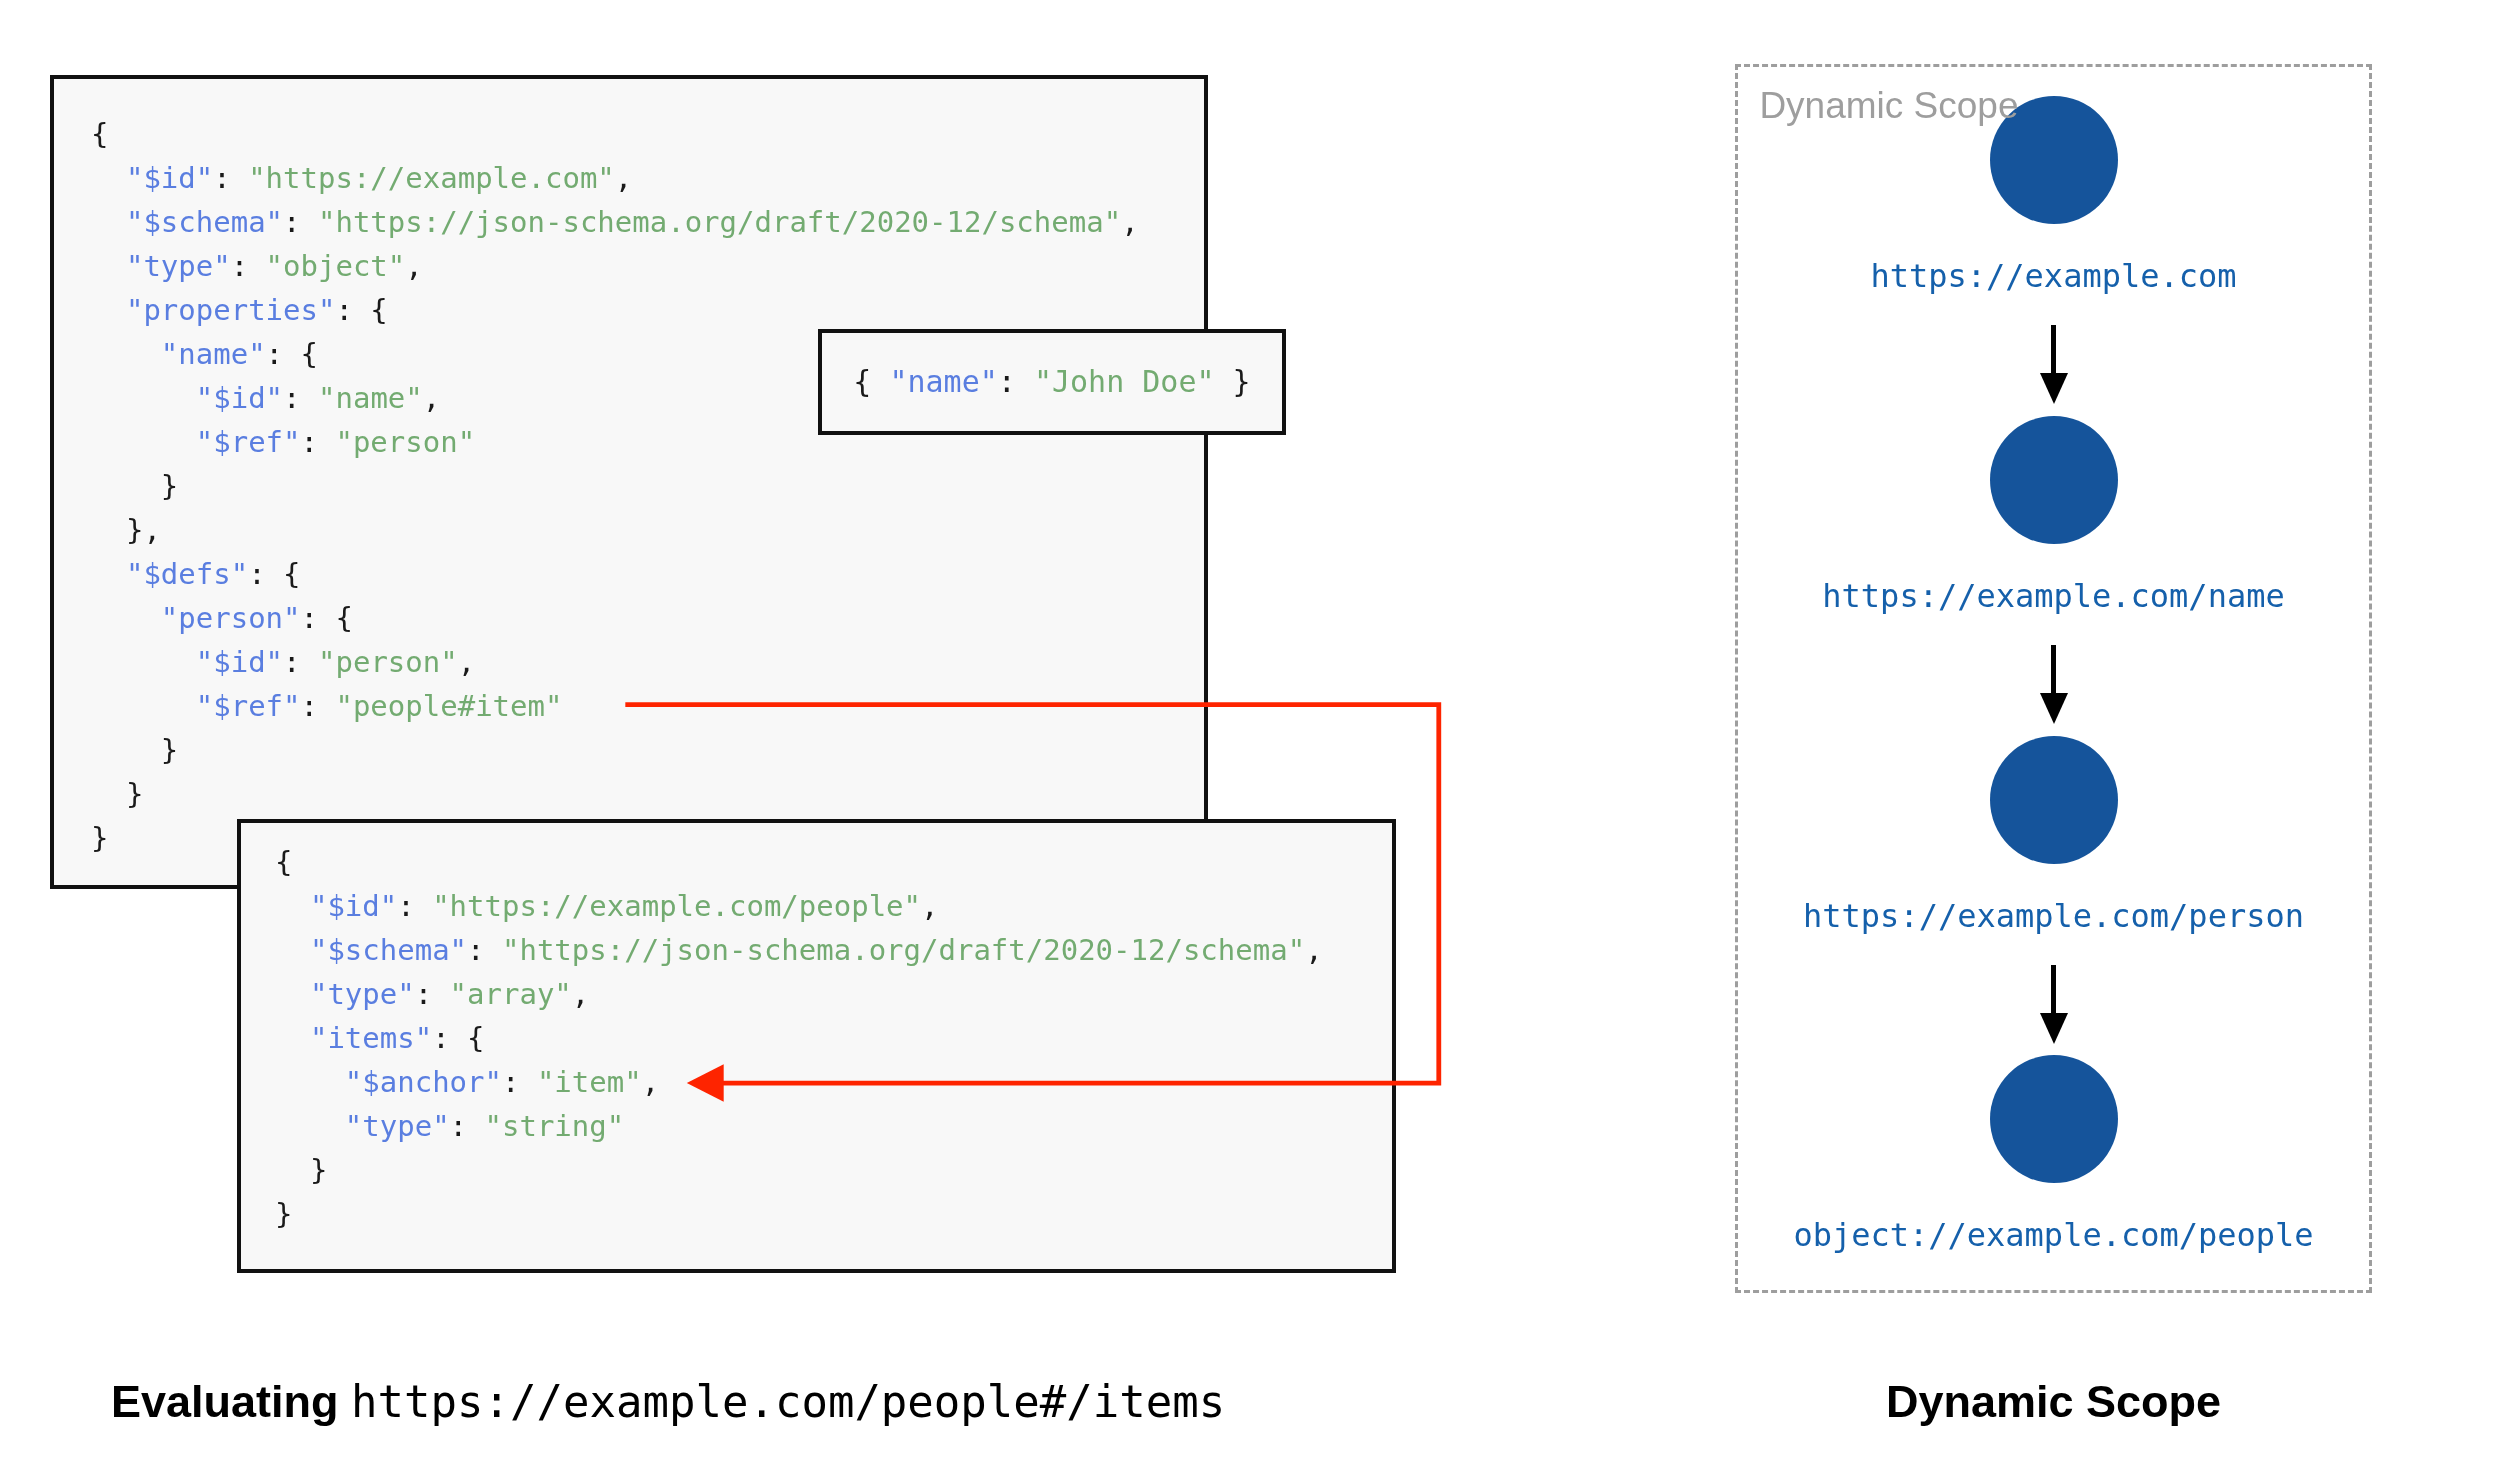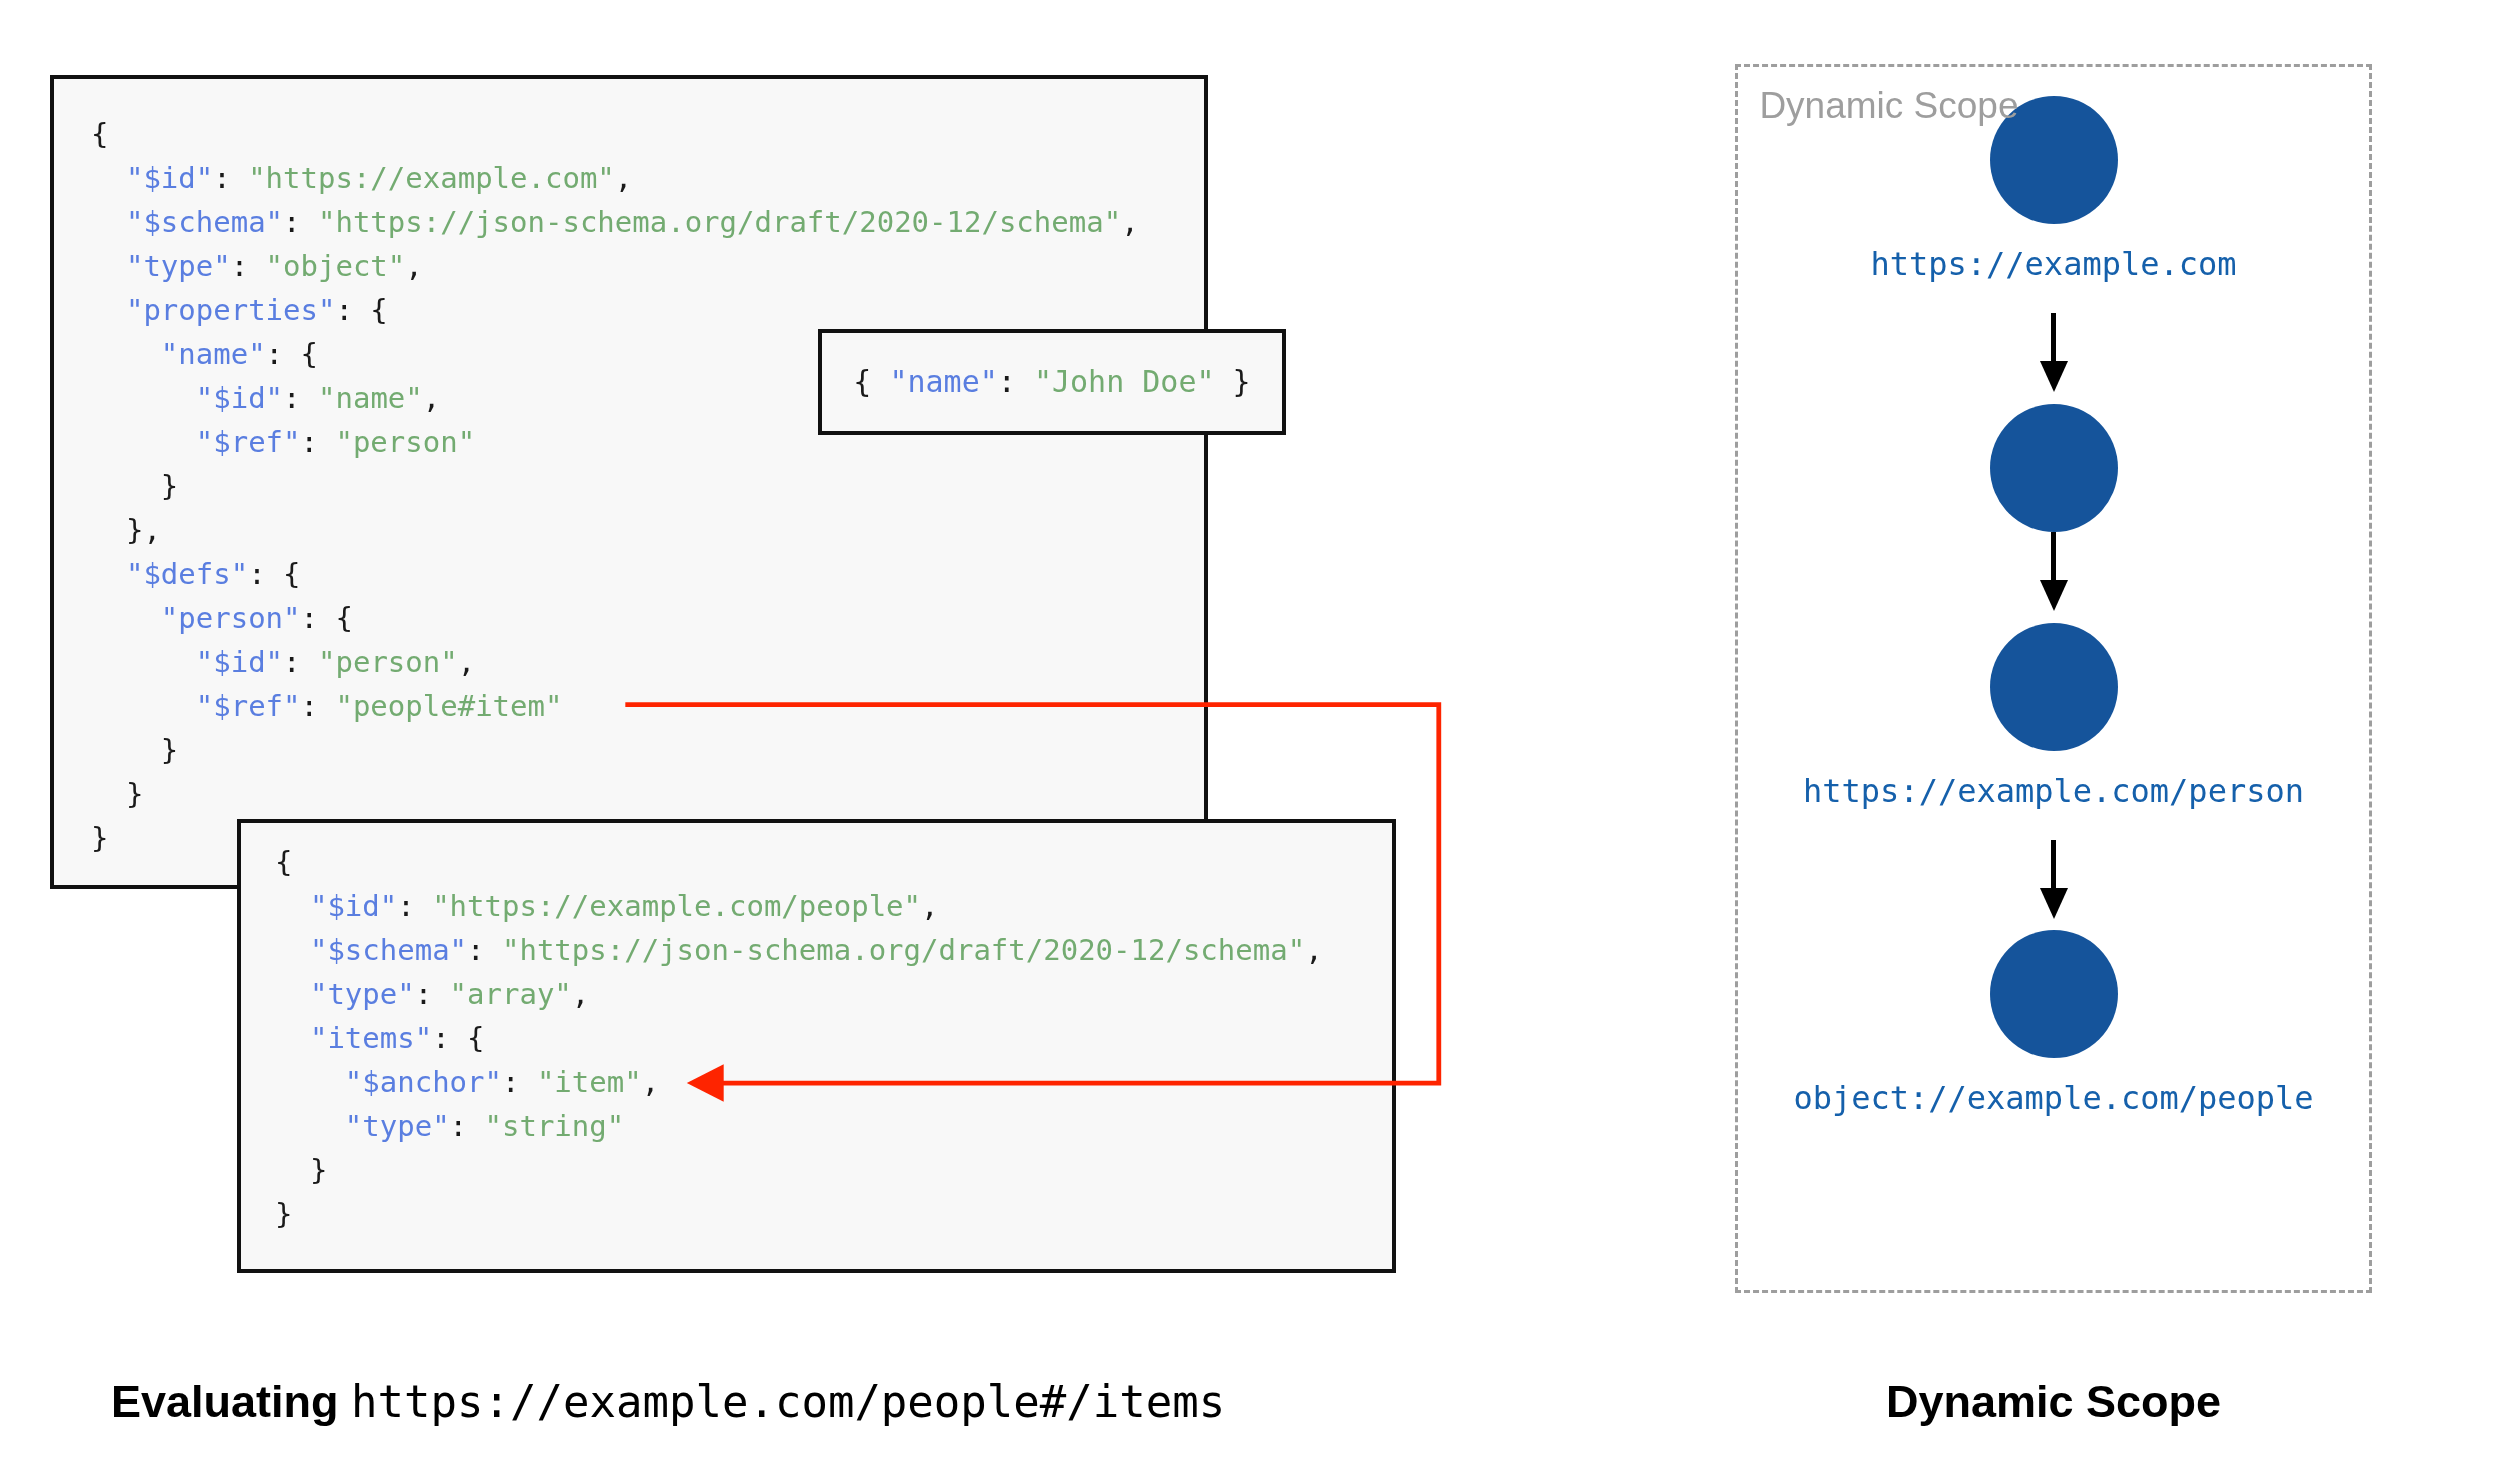--- a/index.html
+++ b/index.html
@@ -51,21 +51,21 @@
     border:3.2px dashed var(--gray); box-sizing:border-box;
     display:flex; flex-direction:column; align-items:center; padding-top:29px;
   }
   #scope-title{
     position:absolute; left:21.4px; top:16px; font-size:37px; line-height:45px;
     color:var(--gray); font-weight:normal;
   }
   .scope-circle{ width:128px; height:128px; border-radius:50%; background:var(--circle); flex:none; }
   .scope-url{
     font-family:"DejaVu Sans Mono", monospace; font-size:32px; line-height:40px;
-    color:var(--url); margin-top:20px; margin-bottom:29px; flex:none; white-space:pre;
+    color:var(--url); margin-top:32px; margin-bottom:29px; flex:none; white-space:pre;
   }
   .scope-arrow{ display:flex; flex-direction:column; align-items:center; margin-bottom:11.8px; flex:none; }
   .scope-arrow .stem{ width:4.8px; height:48px; background:#000; }
   .scope-arrow .head{
     width:0; height:0;
     border-left:14.4px solid transparent; border-right:14.4px solid transparent;
     border-top:31px solid #000;
   }
   
   #red-arrow{ position:absolute; left:0; top:0; z-index:10; pointer-events:none; }
@@ -98,20 +98,21 @@
   <div id="scope-box">
     <div id="scope-title">Dynamic Scope</div>
 
   <div class="scope-circle"></div>
       <div class="scope-url">https://example.com</div>
       <div class="scope-arrow">
         <div class="stem"></div>
         <div class="head"></div>
       </div>
       <div class="scope-circle"></div>
+      <div class="scope-url">https://example.com/name</div>
       <div class="scope-arrow">
         <div class="stem"></div>
         <div class="head"></div>
       </div>
       <div class="scope-circle"></div>
       <div class="scope-url">https://example.com/person</div>
       <div class="scope-arrow">
         <div class="stem"></div>
         <div class="head"></div>
       </div>

